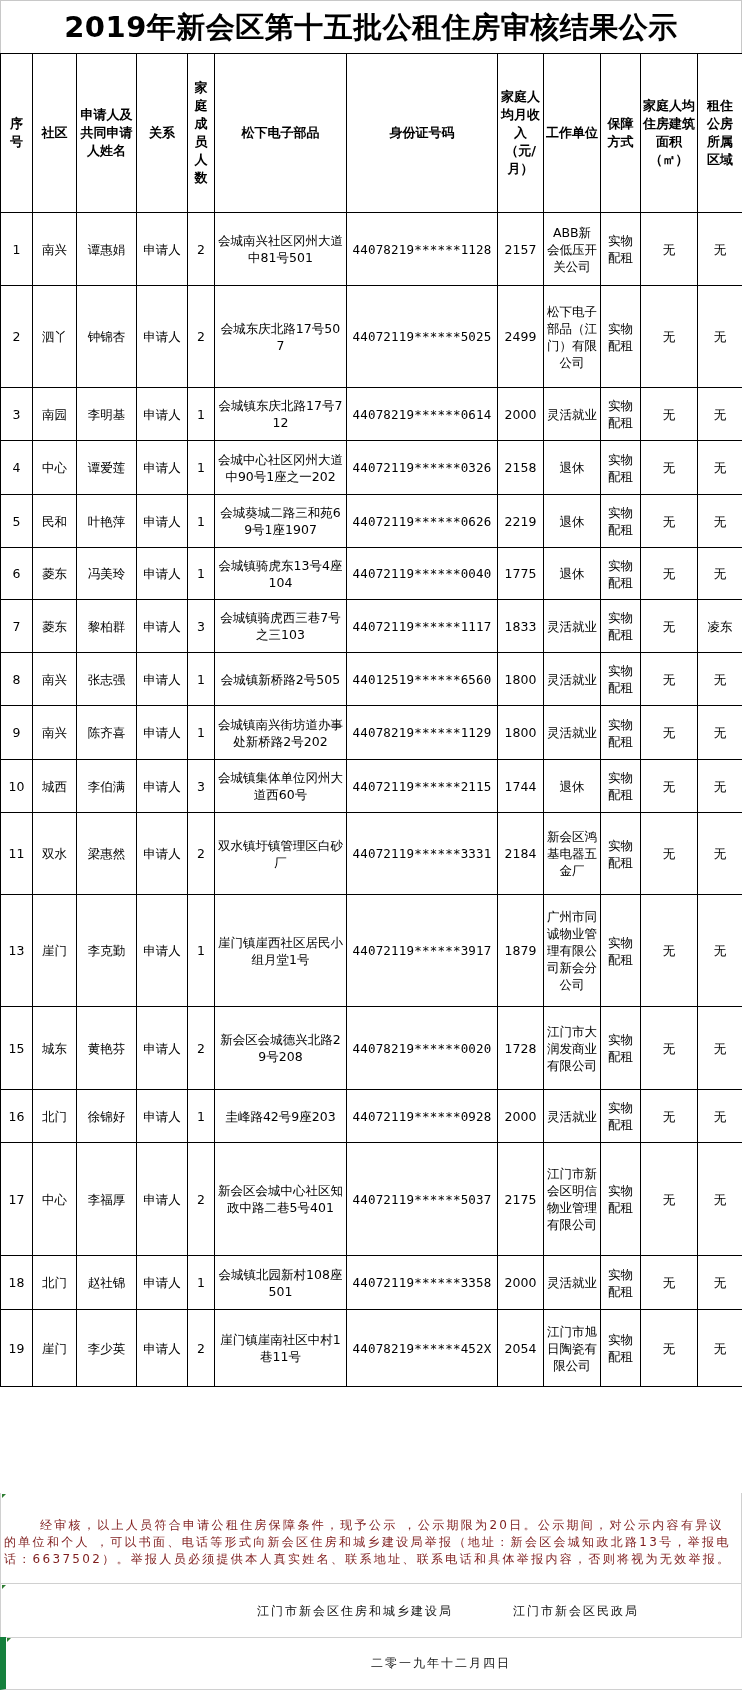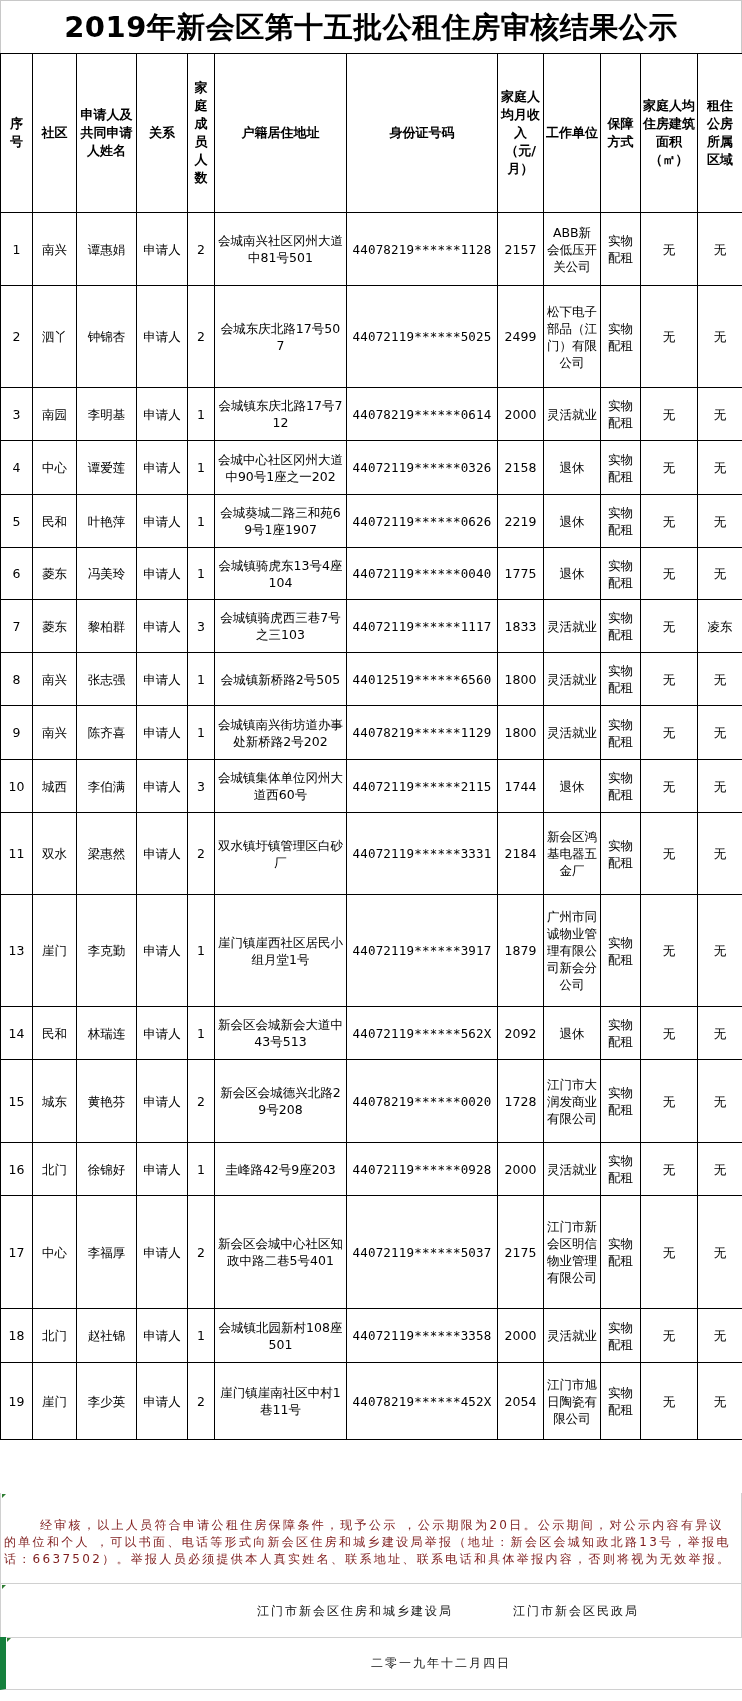--- a/index.html
+++ b/index.html
@@ -47,21 +47,21 @@
       <col style="width:57px">
       <col style="width:45px">
   </colgroup>
   <thead>
     <tr style="height:159px">
       <th style="padding:0 6px">序号</th>
       <th>社区</th>
       <th>申请人及共同申请人姓名</th>
       <th>关系</th>
       <th style="padding:0 5px">家庭成员人数</th>
-      <th>户籍居住地址</th>
+      <th>松下电子部品</th>
       <th>身份证号码</th>
       <th>家庭人均月收入（元/月）</th>
       <th>工作单位</th>
       <th>保障方式</th>
       <th>家庭人均住房建筑面积（㎡）</th>
       <th style="padding:0 6px">租住公房所属区域</th>
     </tr>
   </thead>
   <tbody id="tbody">
       <tr style="height: 73px;">
@@ -221,34 +221,20 @@
       <tr style="height: 112px;">
         <td>13</td>
         <td>崖门</td>
         <td>李克勤</td>
         <td>申请人</td>
         <td>1</td>
         <td>崖门镇崖西社区居民小组月堂1号</td>
         <td class="mono">44072119******3917</td>
         <td>1879</td>
         <td style="padding: 0px 3px;">广州市同诚物业管理有限公司新会分公司</td>
-        <td style="padding: 0px 3px;">实物配租</td>
-        <td>无</td>
-        <td>无</td>
-      </tr>
-      <tr style="height: 53px;">
-        <td>14</td>
-        <td>民和</td>
-        <td>林瑞连</td>
-        <td>申请人</td>
-        <td>1</td>
-        <td>新会区会城新会大道中43号513</td>
-        <td class="mono">44072119******562X</td>
-        <td>2092</td>
-        <td style="padding: 0px 3px;">退休</td>
         <td style="padding: 0px 3px;">实物配租</td>
         <td>无</td>
         <td>无</td>
       </tr>
       <tr style="height: 83px;">
         <td>15</td>
         <td>城东</td>
         <td>黄艳芬</td>
         <td>申请人</td>
         <td>2</td>

